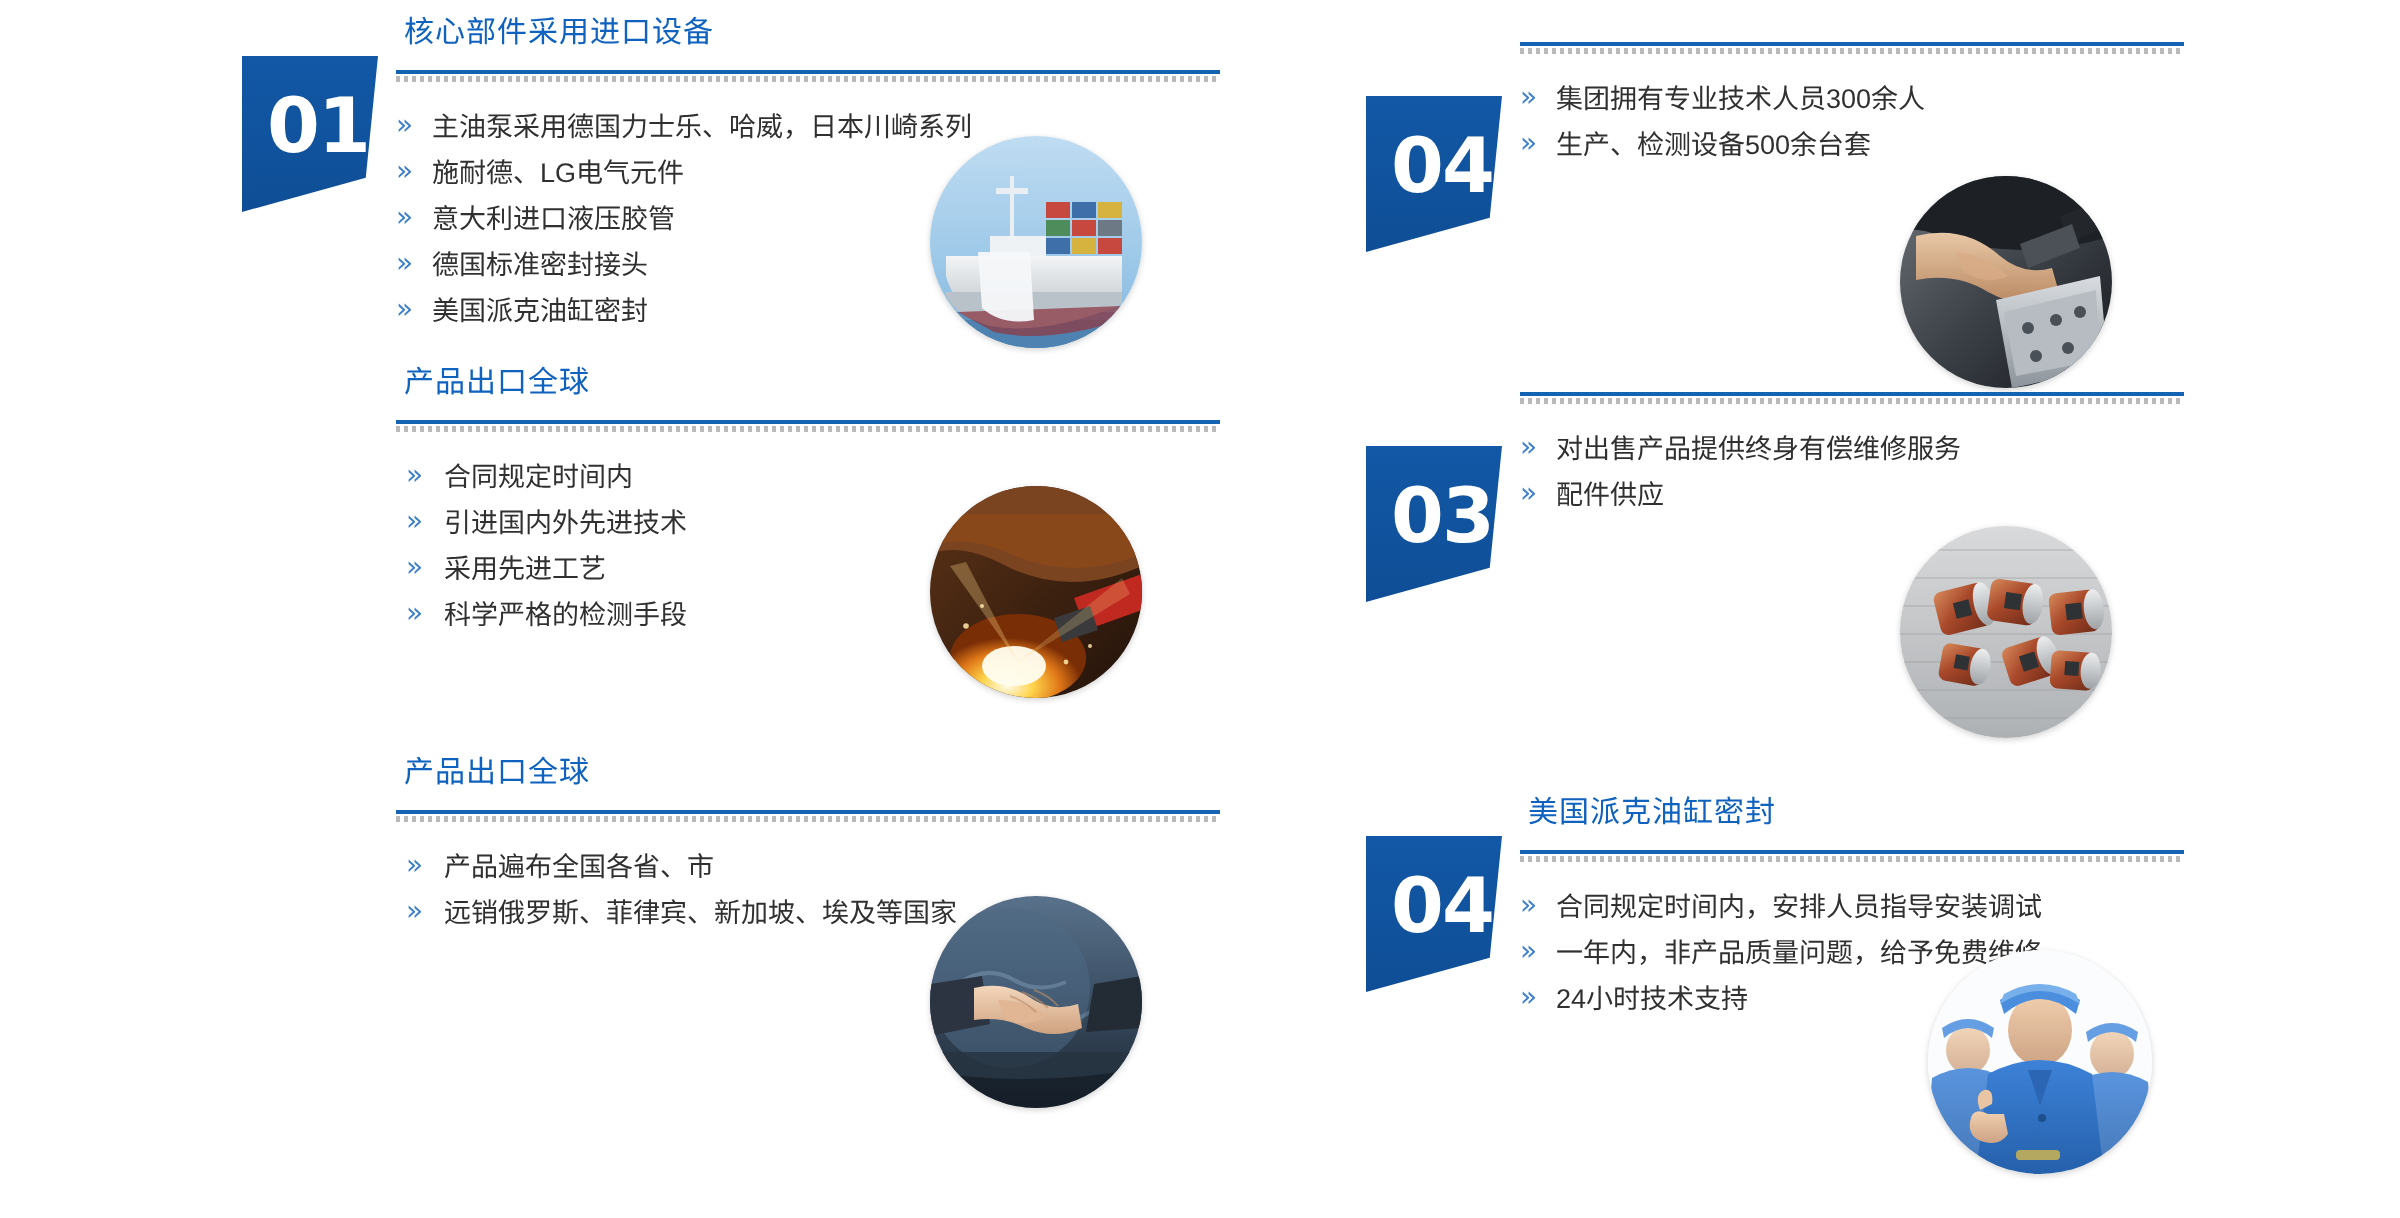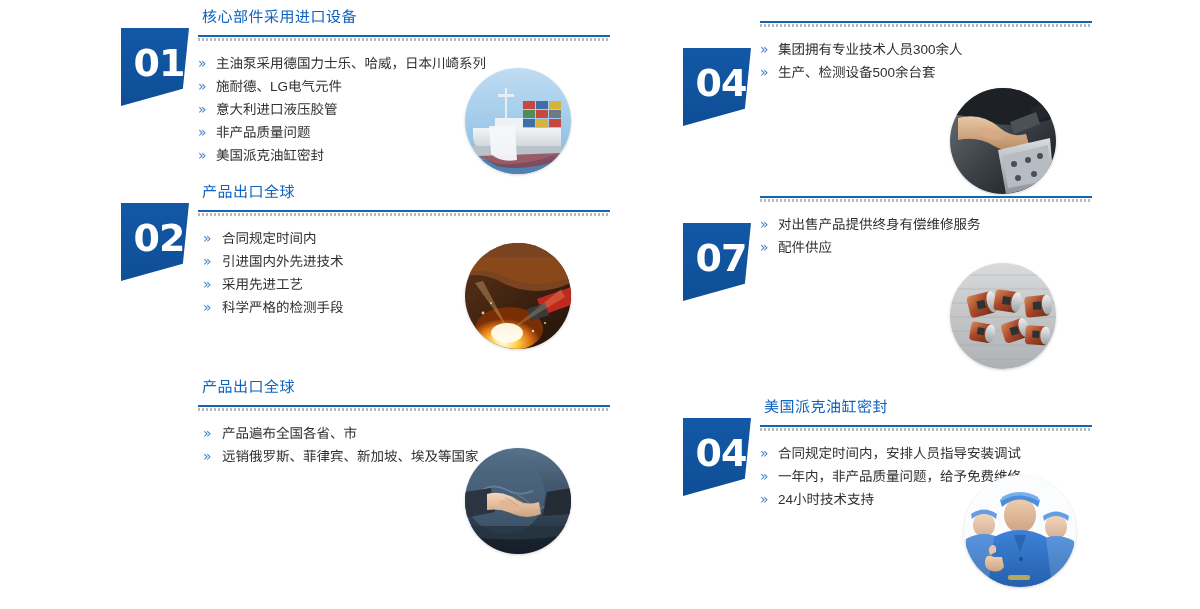--- a/index.html
+++ b/index.html
@@ -160,21 +160,21 @@
     <div class="content">
       <div class="title">核心部件采用进口设备</div>
       <div class="divider">
         <div class="solid"></div>
         <div class="dots"></div>
       </div>
       <ul class="bullets">
         <li><span class="chev">»</span><span>主油泵采用德国力士乐、哈威，日本川崎系列</span></li>
         <li><span class="chev">»</span><span>施耐德、LG电气元件</span></li>
         <li><span class="chev">»</span><span>意大利进口液压胶管</span></li>
-        <li><span class="chev">»</span><span>非产品质量问题</span></li>
+        <li><span class="chev">»</span><span>德国标准密封接头</span></li>
         <li><span class="chev">»</span><span>美国派克油缸密封</span></li>
       </ul>
     </div>
     <div class="photo">
       <svg viewBox="0 0 106 106" preserveAspectRatio="xMidYMid slice">
         <defs>
           <linearGradient id="sky1" x1="0" y1="0" x2="0" y2="1">
             <stop offset="0%" stop-color="#bfdcf2"></stop>
               <stop offset="60%" stop-color="#9cc8e8"></stop>
               <stop offset="100%" stop-color="#7fb4dc"></stop>
@@ -209,23 +209,20 @@
         <path d="M8 60 L96 60 L96 78 Q58 96 30 92 Q12 86 8 70 Z" fill="url(#hull1)"></path>
         <path d="M8 78 L96 78 L96 84 Q58 100 30 95 Q13 90 8 80 Z" fill="#b9c2c9"></path>
         <path d="M14 88 L96 85 L96 92 Q58 104 32 98 Z" fill="#8e3a44" opacity="0.75"></path>
 
         <path d="M24 58 L50 58 L52 92 Q36 95 26 86 Z" fill="#f4f7f9" opacity="0.95"></path>
       </svg>
     </div>
   </div>
 
   <div class="feature col-left row-2">
-    <div class="badge">
-      <span class="badge-num">02</span>
-    </div>
     <div class="content">
       <div class="title">产品出口全球</div>
       <div class="divider">
         <div class="solid"></div>
         <div class="dots"></div>
       </div>
       <ul class="bullets">
         <li><span class="chev">»</span><span>合同规定时间内</span></li>
         <li><span class="chev">»</span><span>引进国内外先进技术</span></li>
         <li><span class="chev">»</span><span>采用先进工艺</span></li>
@@ -365,21 +362,21 @@
         </g>
 
         <path d="M80 20 L106 10 L106 24 L84 34 Z" fill="#23262b"></path>
         <path d="M60 34 L86 24 L90 36 L64 46 Z" fill="#4b5157"></path>
       </svg>
     </div>
   </div>
 
   <div class="feature col-right row-2">
     <div class="badge">
-      <span class="badge-num">07</span>
+      <span class="badge-num">03</span>
     </div>
     <div class="content">
       <div class="divider">
         <div class="solid"></div>
         <div class="dots"></div>
       </div>
       <ul class="bullets">
         <li><span class="chev">»</span><span>对出售产品提供终身有偿维修服务</span></li>
         <li><span class="chev">»</span><span>配件供应</span></li>
       </ul>

